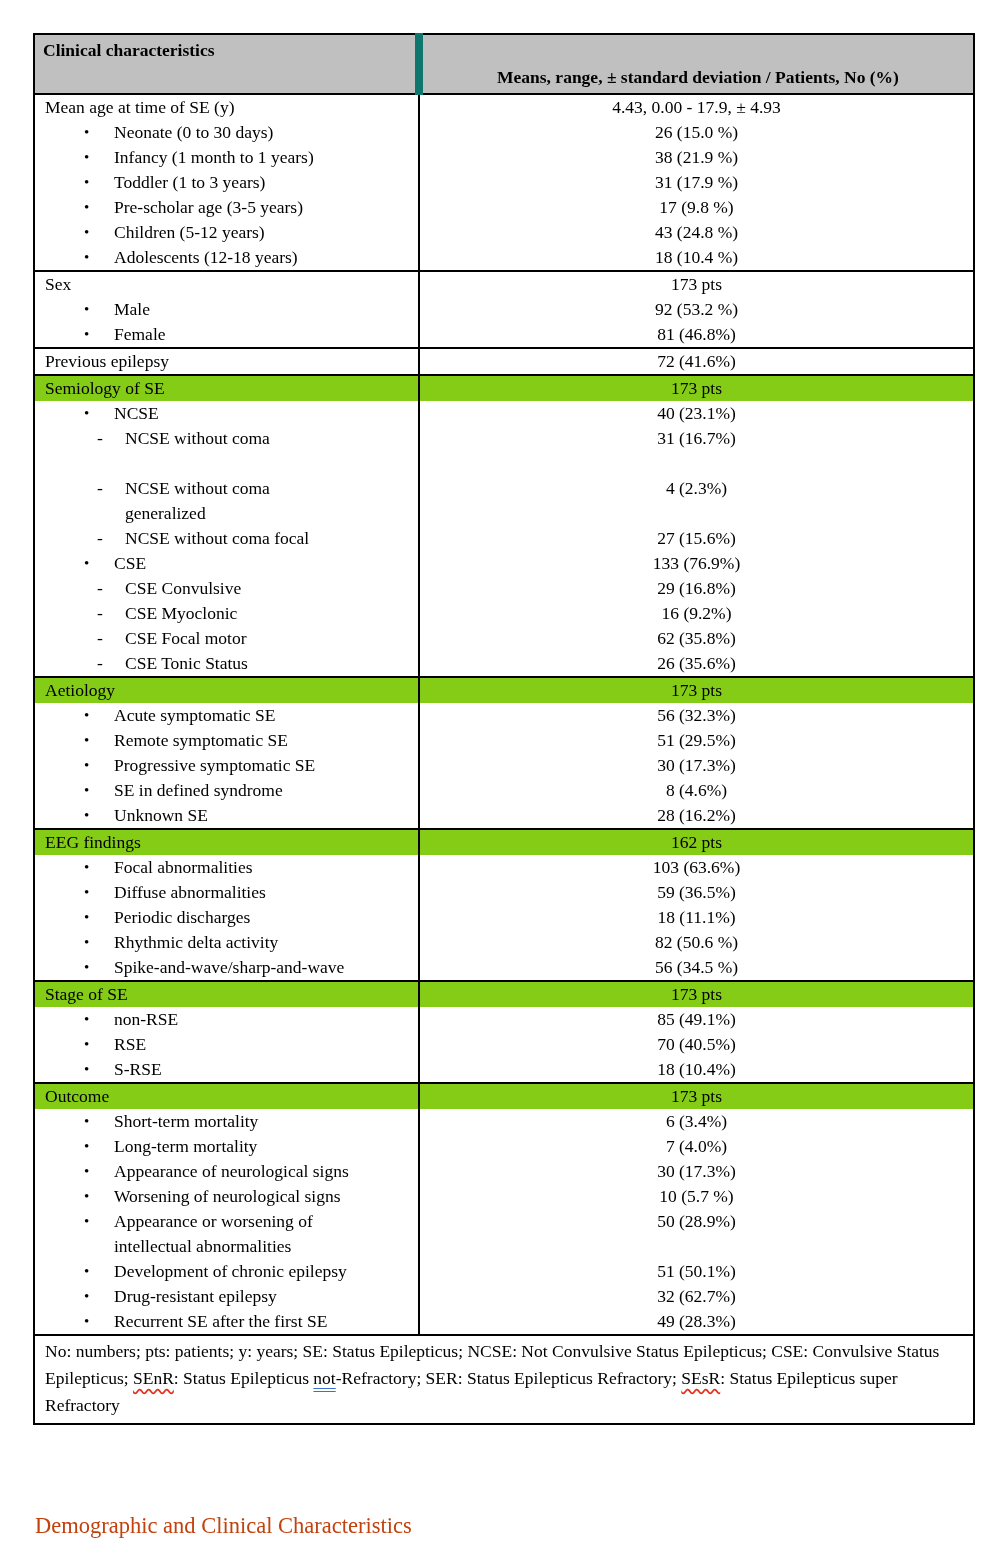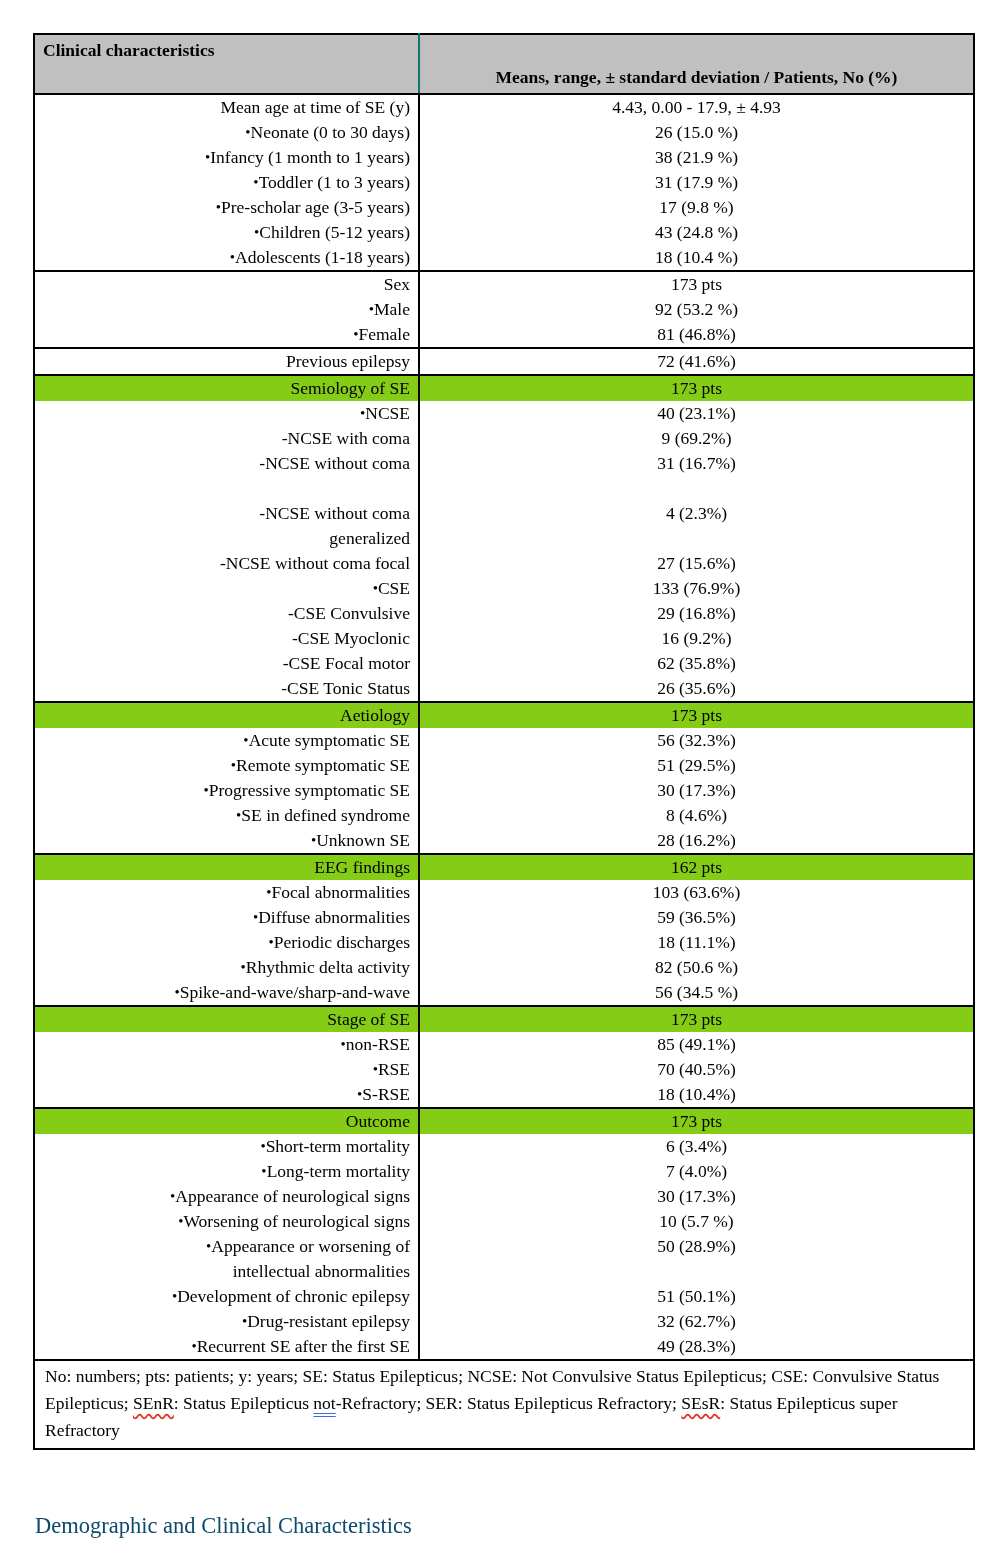--- a/index.html
+++ b/index.html
@@ -25,25 +25,25 @@
   col.col1 { width: 385px; }
   col.col2 { width: 555px; }
 
   thead th {
     background: #C0C0C0;
     border-bottom: 2px solid #000000;
     font-weight: bold;
     height: 50px;
     padding: 3px 8px;
   }
-  thead th.h1 { text-align: left; vertical-align: top; border-right: 2px solid #0f766e; }
+  thead th.h1 { text-align: left; vertical-align: top; border-right: 8px solid #0f766e; }
   thead th.h2 { text-align: center; vertical-align: middle; padding-top: 30px; }
 
   tbody td { vertical-align: top; }
-  td.c1 { border-right: 2px solid #000000; padding: 0 8px 0 8px; text-align: right; }
+  td.c1 { border-right: 2px solid #000000; padding: 0 8px 0 8px; text-align: left; }
   td.c2 { text-align: center; padding: 0 18px; }
 
   tr.section-start td { border-top: 2px solid #000000; }
   tr.shaded td { background: #84cc16; }
   tr.spacer td { height: 25px; }
 
   td.c1.lvl0 { padding-left: 10px; }
   td.c1.lvl1 { padding-left: 49px; }
   td.c1.lvl2 { padding-left: 62px; }
   .marker { display: inline-block; vertical-align: top; }
@@ -70,21 +70,21 @@
     text-decoration-style: double;
     text-decoration-color: #3b6fd4;
     text-decoration-skip-ink: none;
     text-underline-offset: 4px;
   }
 
   .caption {
     position: absolute;
     left: 35px; top: 1513px;
     font-size: 22.5px;
-    color: #0c4a6e;
+    color: #c2410c;
   }
 </style>
 </head>
 <body>
 
 <div class="page">
 
   <table class="char-table">
     <colgroup>
       <col class="col1">
@@ -115,21 +115,21 @@
         </tr>
         <tr>
           <td class="c1 lvl1"><span class="marker">•</span><span class="label">Pre-scholar age (3-5 years)</span></td>
           <td class="c2">17 (9.8 %)</td>
         </tr>
         <tr>
           <td class="c1 lvl1"><span class="marker">•</span><span class="label">Children (5-12 years)</span></td>
           <td class="c2">43 (24.8 %)</td>
         </tr>
         <tr>
-          <td class="c1 lvl1"><span class="marker">•</span><span class="label">Adolescents (1-18 years)</span></td>
+          <td class="c1 lvl1"><span class="marker">•</span><span class="label">Adolescents (12-18 years)</span></td>
           <td class="c2">18 (10.4 %)</td>
         </tr>
         <tr class="section-start">
           <td class="c1 lvl0"><span class="label">Sex</span></td>
           <td class="c2">173 pts</td>
         </tr>
         <tr>
           <td class="c1 lvl1"><span class="marker">•</span><span class="label">Male</span></td>
           <td class="c2">92 (53.2 %)</td>
         </tr>
@@ -141,24 +141,20 @@
           <td class="c1 lvl0"><span class="label">Previous epilepsy</span></td>
           <td class="c2">72 (41.6%)</td>
         </tr>
         <tr class="section-start shaded">
           <td class="c1 lvl0"><span class="label">Semiology of SE</span></td>
           <td class="c2">173 pts</td>
         </tr>
         <tr>
           <td class="c1 lvl1"><span class="marker">•</span><span class="label">NCSE</span></td>
           <td class="c2">40 (23.1%)</td>
-        </tr>
-        <tr>
-          <td class="c1 lvl2"><span class="marker">-</span><span class="label">NCSE with coma</span></td>
-          <td class="c2">9 (69.2%)</td>
         </tr>
         <tr>
           <td class="c1 lvl2"><span class="marker">-</span><span class="label">NCSE without coma</span></td>
           <td class="c2">31 (16.7%)</td>
         </tr>
         <tr class="spacer">
           <td class="c1 lvl2"></td>
           <td class="c2"></td>
         </tr>
         <tr>

